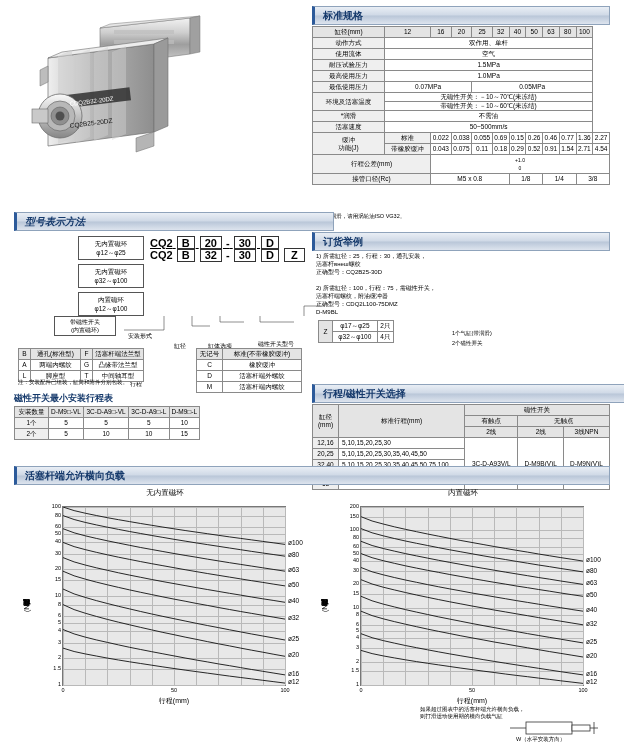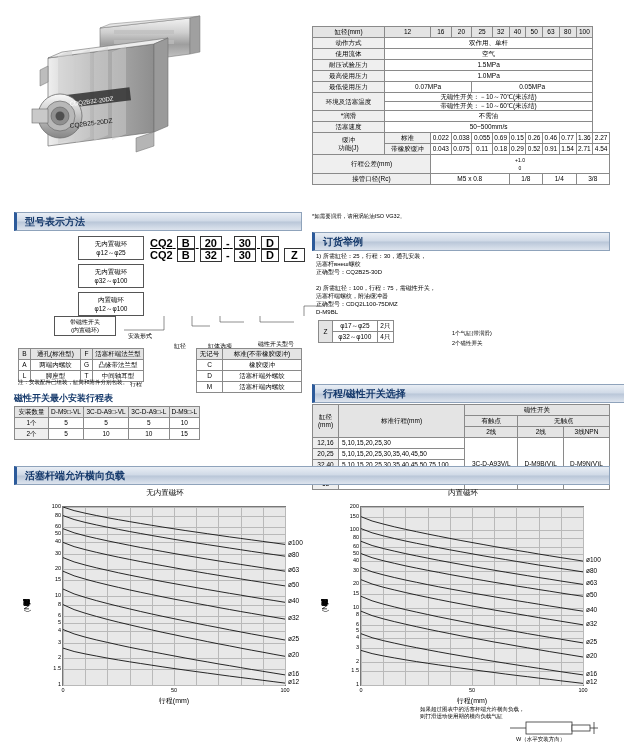--- a/index.html
+++ b/index.html
@@ -120,20 +120,21 @@
         <rect x="18" y="99" width="16" height="14" fill="#c9c9c9" stroke="#6c6c6c" stroke-width="0.6"></rect>
       </g>
 
       <polygon points="26,60 34,56 34,72 26,76" fill="#bdbdbd" stroke="#6f6f6f" stroke-width="0.5"></polygon>
       <polygon points="122,128 140,122 140,136 122,142" fill="#b5b5b5" stroke="#6f6f6f" stroke-width="0.5"></polygon>
       <text x="56" y="96" font-size="6" fill="#fff" font-family="Liberation Sans" transform="rotate(-7 56 96)">CDQ2B32-20DZ</text>
       <text x="56" y="118" font-size="6.5" fill="#111" font-family="Liberation Sans" transform="rotate(-7 56 118)">CQ2B25-20DZ</text>
     </svg>
   </div>
 
+  <div class="sec-head" style="left:312px; top:6px; width:298px;">标准规格</div>
 
   <table class="tb" style="position:absolute; left:312px; top:26px; width:298px;">
     <tbody>
         <tr>
       <td class="hd" style="width:72px">缸径(mm)</td>
       <td class="hd">12</td>
       <td class="hd">16</td>
       <td class="hd">20</td>
       <td class="hd">25</td>
       <td class="hd">32</td>
@@ -214,21 +215,21 @@
       <td class="lbl" colspan="2">接管口径(Rc)</td>
       <td colspan="4">M5 x 0.8</td>
       <td colspan="2">1/8</td>
       <td colspan="2">1/4</td>
       <td colspan="2">3/8</td>
     </tr>
   </tbody>
     </table>
   <div class="xs" style="position:absolute; left:312px; top:213px;">*如需要润滑，请用涡轮油ISO VG32。</div>
 
-  <div class="sec-head" style="left:14px; top:212px; width:288px;">型号表示方法</div>
+  <div class="sec-head" style="left:14px; top:212px; width:320px;font-style:italic;">型号表示方法</div>
 
   <div style="position:absolute; left:78px; top:236px; width:66px; height:24px; border:1px solid #555; text-align:center; font-size:6.5px; line-height:9px; padding-top:2px;">无内置磁环<br>φ12～φ25</div>
   <div style="position:absolute; left:150px; top:236px;text-decoration:underline;" class="mono">
     <span>CQ2</span>
     <span style="display:inline-block;border:1px solid #333;padding:0 4px;margin:0 1px">B</span>
     <span style="display:inline-block;border:1px solid #333;padding:0 4px;margin:0 1px">20</span>
     <span>-</span>
     <span style="display:inline-block;border:1px solid #333;padding:0 4px;margin:0 1px">30</span>
     <span style="display:inline-block;border:1px solid #333;padding:0 4px;margin:0 1px">D</span>
   </div>

